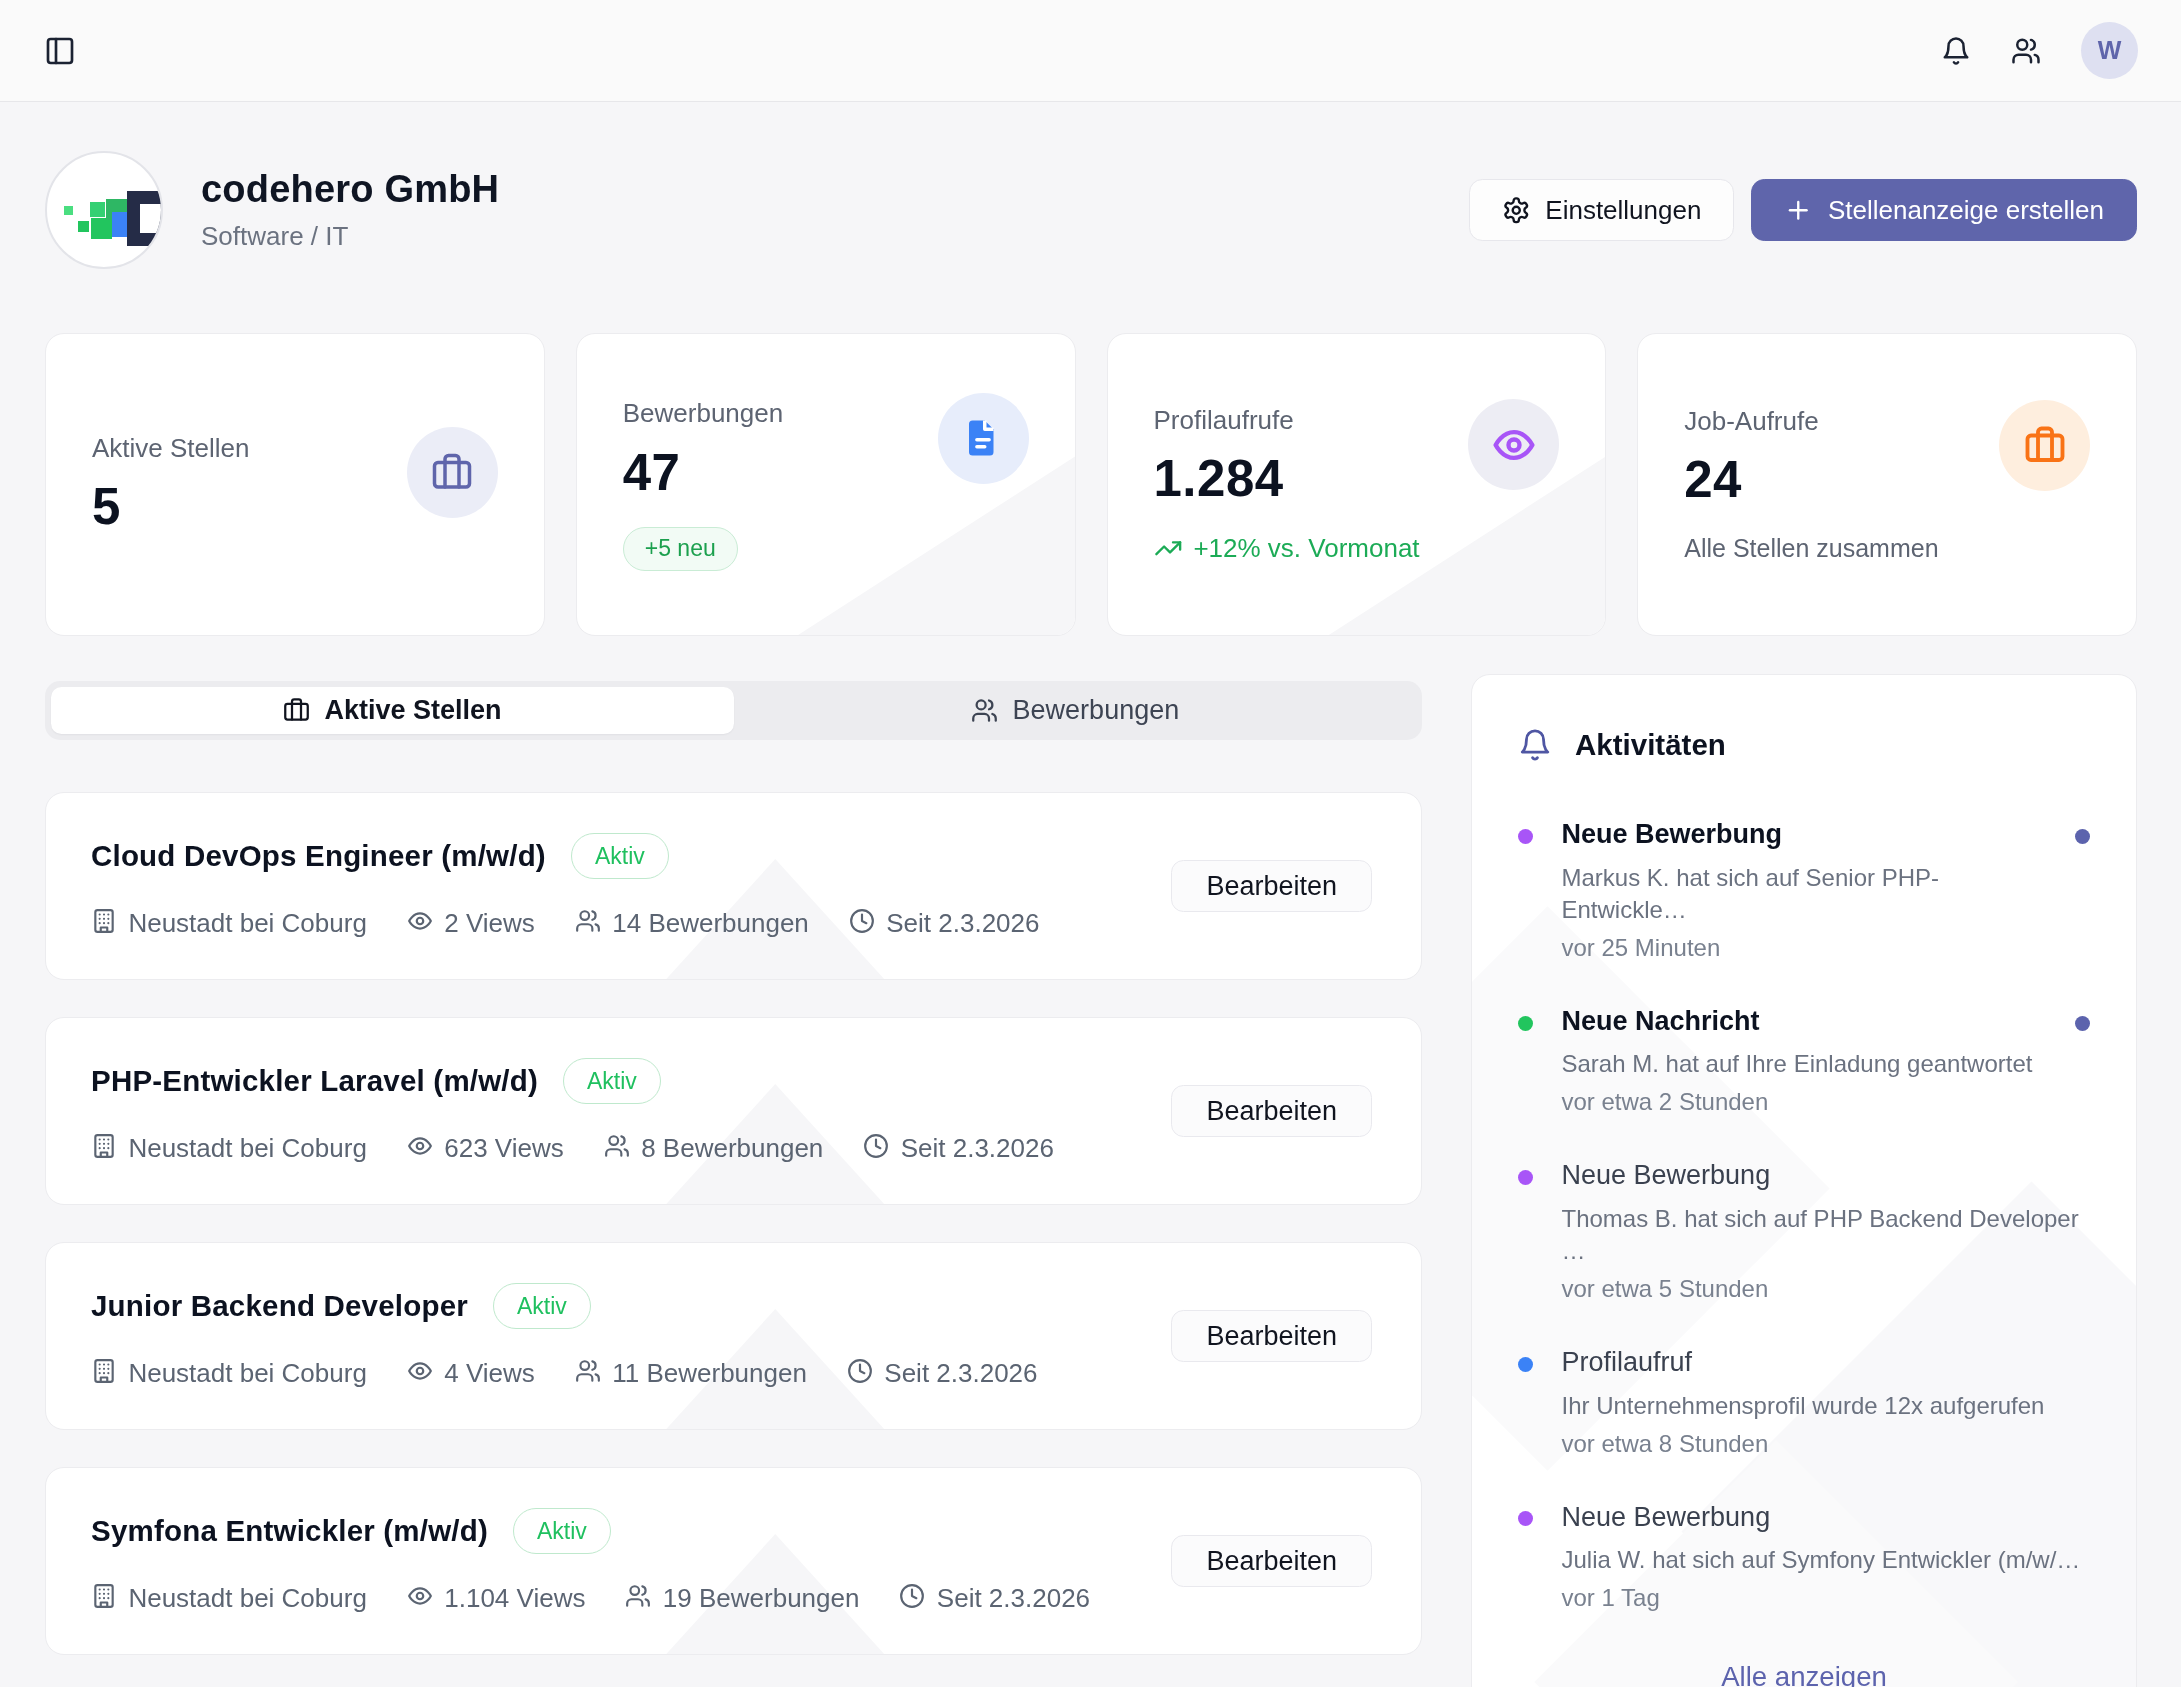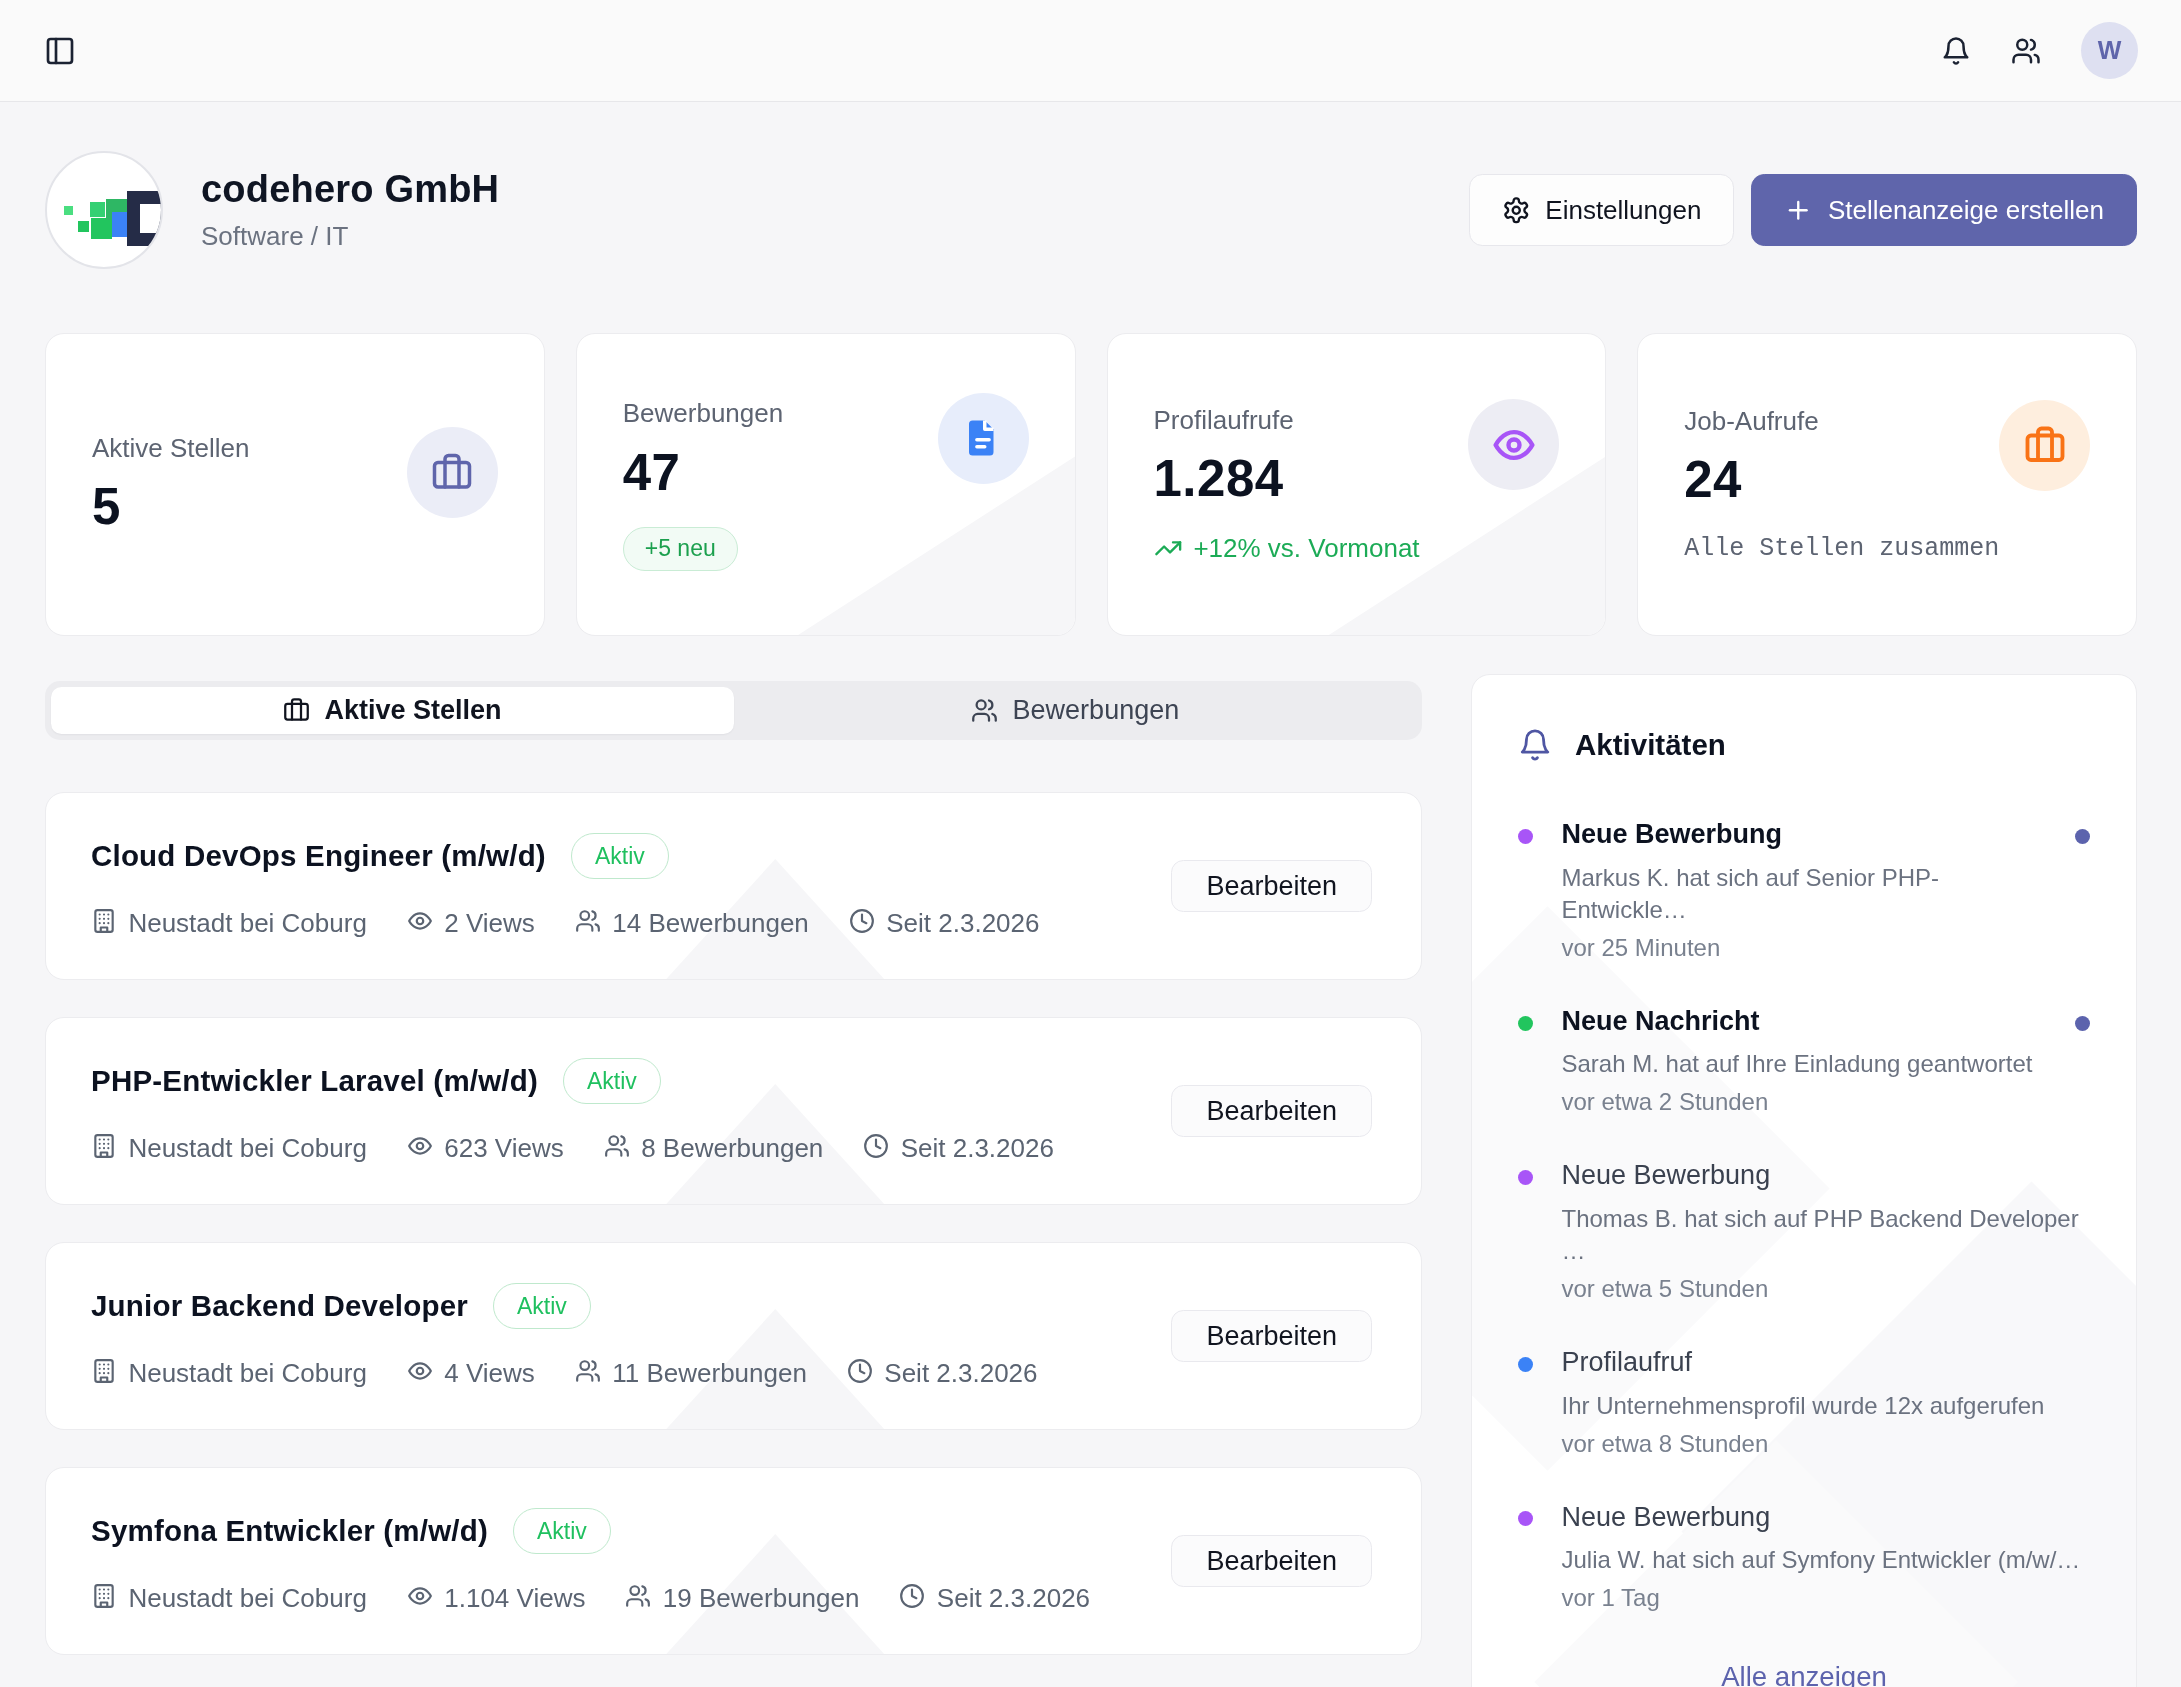--- a/index.html
+++ b/index.html
@@ -34,21 +34,21 @@
   .logo-circle {
     width:118px; height:118px; border-radius:50%; background:#ffffff;
     border:2.9px solid #e3e4e9; position:relative; overflow:hidden; flex:none;
   }
   .px { position:absolute; }
   .company-title { font-size:38px; font-weight:800; letter-spacing:0.2px; color:#0f1523; }
   .company-sub { font-size:26px; color:#6b7280; margin-top:9.5px; }
   .header-actions { display:flex; align-items:center; gap:17px; }
   .btn {
     display:flex; align-items:center; gap:15px; cursor:pointer;
-    font-family:inherit; font-size:26px; border-radius:13.3px; padding:0 32px; height:72px;
+    font-family:inherit; font-size:26px; border-radius:13.3px; padding:0 32px; height:62px;
   }
   .btn-secondary { background:#fdfdfd; border:1.9px solid #e7e7ec; color:#10141f; }
   .btn-primary { background:#5f65ab; border:1.9px solid #5f65ab; color:#ffffff; }
 
   
   .stats-row { display:grid; grid-template-columns:repeat(4,1fr); gap:31px; margin-top:64px; }
   .stat-card {
     background:#ffffff; border:1px solid #ececef; border-radius:19px;
     height:303px; padding:0 46px; display:flex; flex-direction:column; justify-content:center;
     position:relative; overflow:hidden;
@@ -63,21 +63,21 @@
   .stat-icon-circle {
     width:91px; height:91px; border-radius:50%;
     display:flex; align-items:center; justify-content:center; flex:none; margin-top:-5.7px;
   }
   .stat-extra { margin-top:25px; position:relative; z-index:1; }
   .pill-badge {
     display:inline-block; font-size:23px; color:#1ca04e; background:#f2fbf5;
     border:1.9px solid #c9ecd5; border-radius:950px; padding:7.6px 21px;
   }
   .trend { display:flex; align-items:center; gap:11.4px; font-size:26px; color:#1cab56; }
-  .stat-sub { font-size:25px; color:#5d6472; margin-top:25px; position:relative; z-index:1;font-family:Liberation Mono, monospace; }
+  .stat-sub { font-size:25px; color:#5d6472; margin-top:25px; position:relative; z-index:1; }
 
   
   .main-row { display:flex; align-items:flex-start; gap:49px; margin-top:45px; }
   .left-col { flex:1; min-width:0; }
 
   .tabs {
     display:flex; background:#ececef; border-radius:15px; padding:5.7px; height:59px;
   }
   .tab {
     flex:1; display:flex; align-items:center; justify-content:center; gap:15px;

